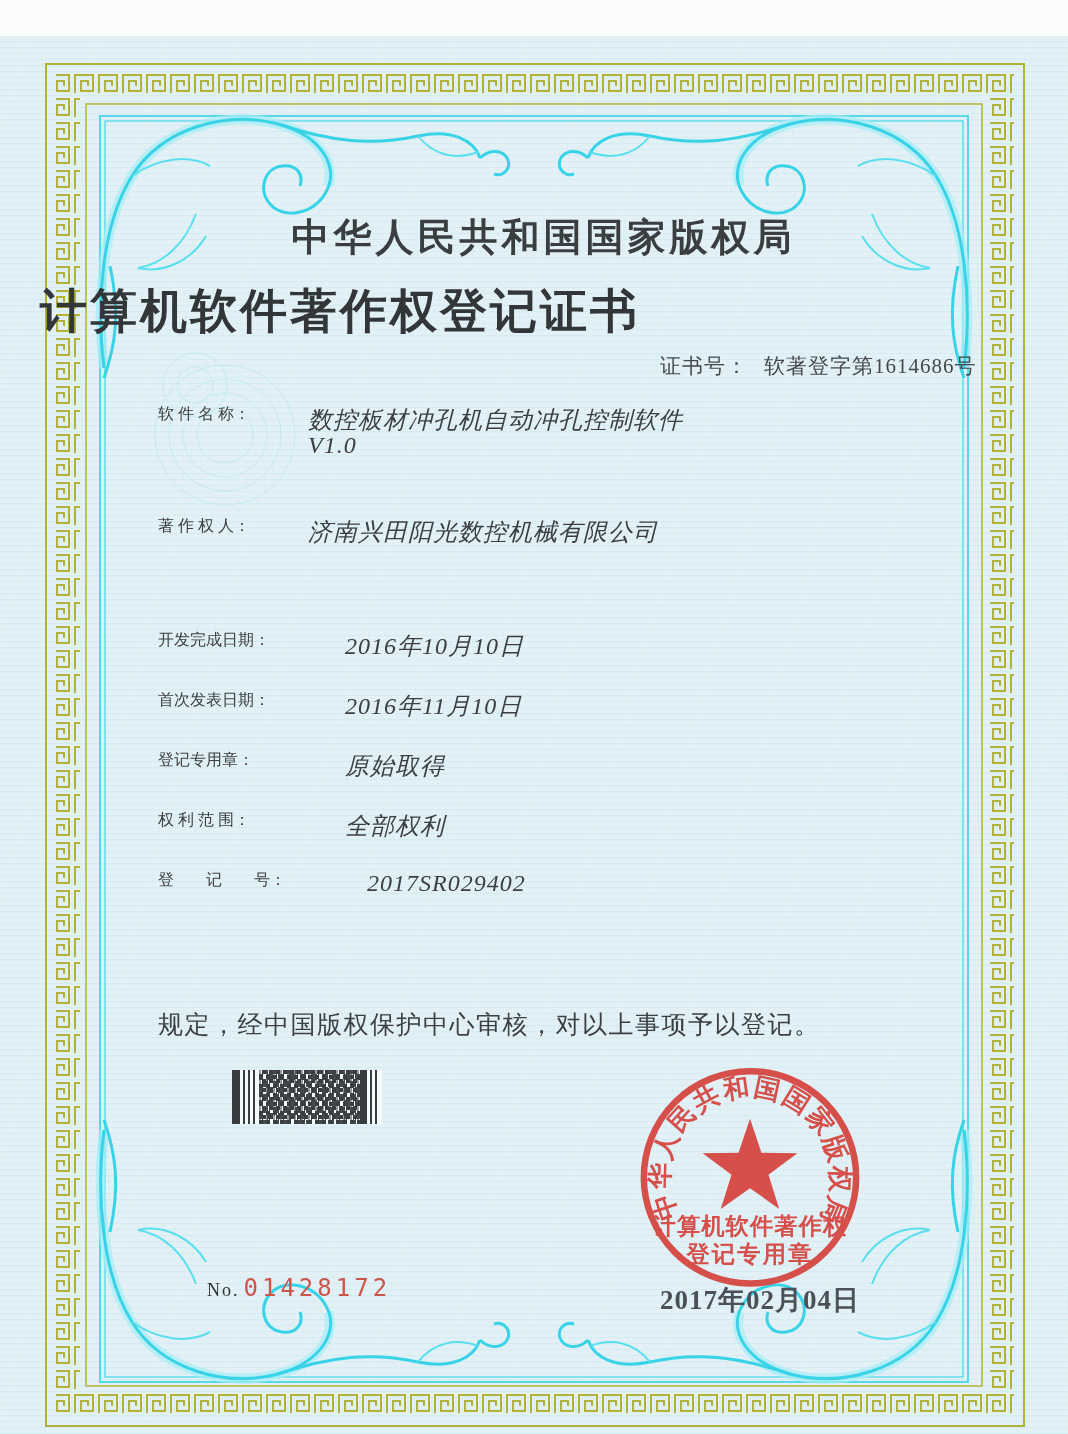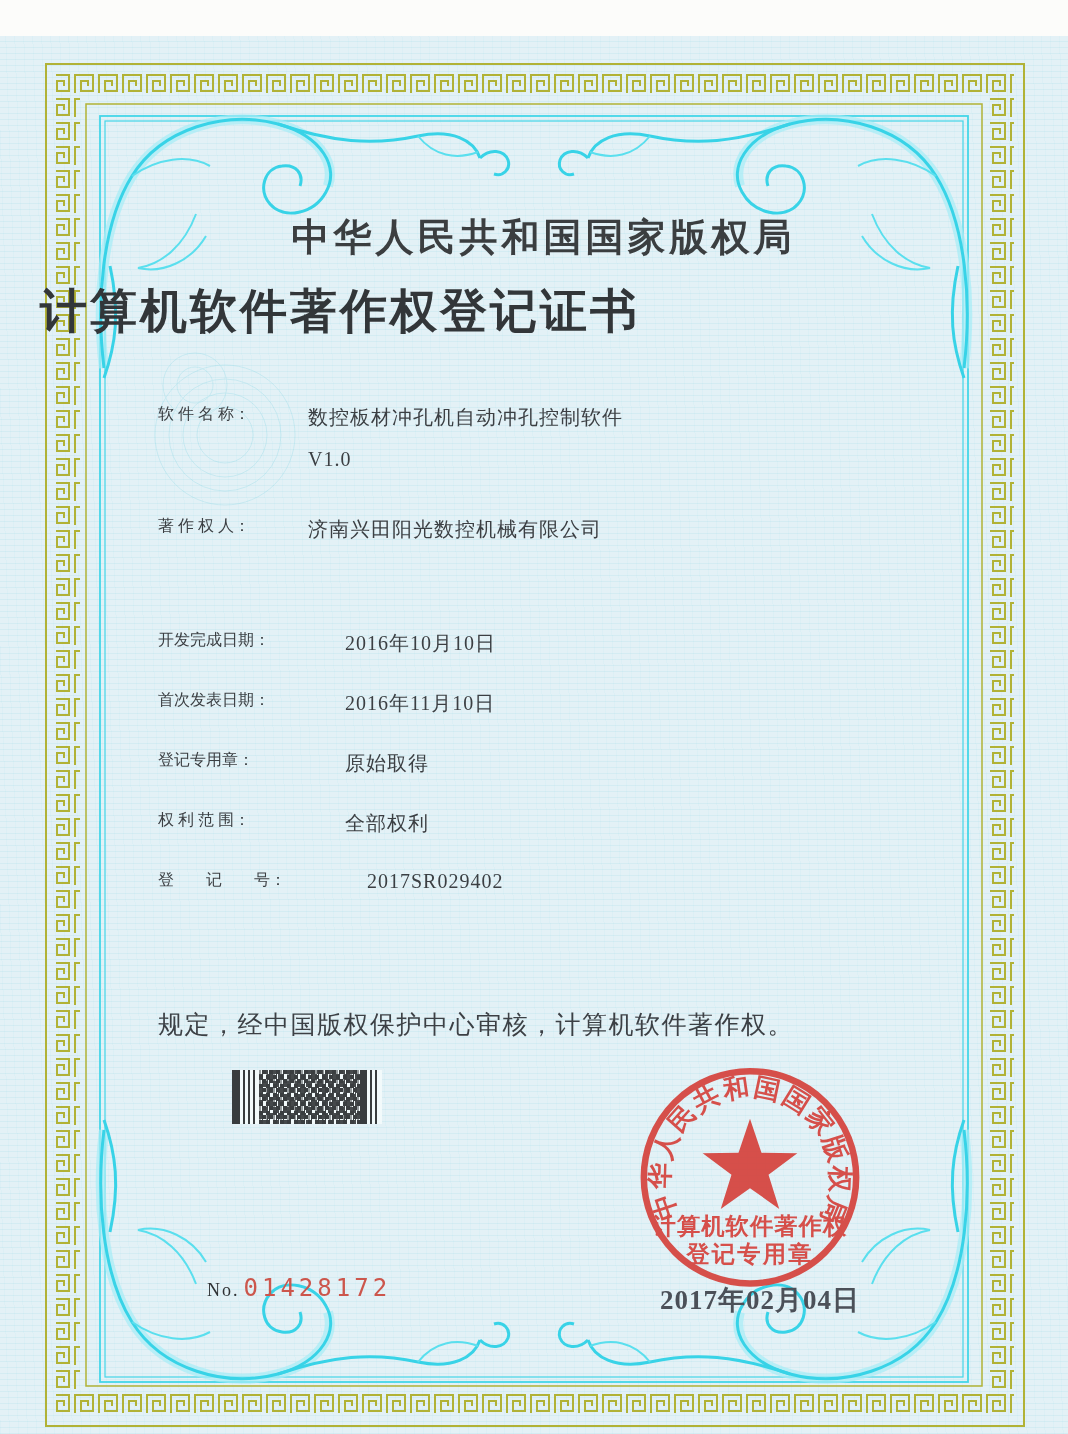--- a/index.html
+++ b/index.html
@@ -19,21 +19,21 @@
   .fl-thin{fill:none;stroke:#5adfee;stroke-width:2}
   .txt{position:absolute;z-index:3;color:#3b3f43;}
   .authority{left:0;top:212px;width:100%;text-align:center;font-size:38px;font-weight:bold;
     letter-spacing:4px;color:#3b3e40;}
   .cert-title{left:0;top:280px;width:100%;text-align:left;font-size:47px;font-weight:bold;
     letter-spacing:3px;color:#323639;margin-left:40px;}
   .cert-no{left:660px;top:352px;font-size:21px;color:#45494e;letter-spacing:1px;}
   .cert-no .gap{display:inline-block;width:16px;}
   .row{position:absolute;left:0;top:0;width:100%;z-index:3;}
   .lbl{position:absolute;left:158px;font-size:16px;white-space:pre;color:#3b3f43;}
-  .val{position:absolute;font-size:20px;letter-spacing:1px;color:#3b3f43;white-space:nowrap;}
+  .val{position:absolute;font-size:24px;letter-spacing:1px;color:#3b3f43;white-space:nowrap;font-style:italic;}
   .statement{position:absolute;left:158px;width:760px;font-size:25px;letter-spacing:1.5px;
     color:#3c4045;z-index:3;white-space:nowrap;}
   .barcode{position:absolute;left:232px;top:1070px;width:150px;height:54px;z-index:3;
     display:flex;background:#f2fafb;}
   .bc-start{width:27px;height:100%;
     background:repeating-linear-gradient(90deg,#383c3e 0 8px,#f2fafb 8px 11px,#383c3e 11px 13px,#f2fafb 13px 16px,#383c3e 16px 18px,#f2fafb 18px 21px,#383c3e 21px 23px,#f2fafb 23px 27px);}
   .bc-data{flex:1;height:100%;
     background-image:
       repeating-conic-gradient(#3a3e40 0% 25%, rgba(255,255,255,0) 25% 50%),
       repeating-conic-gradient(#45494b 0% 25%, rgba(255,255,255,0) 25% 50%),
@@ -95,25 +95,28 @@
         <circle cx="225" cy="435" r="70"></circle>
       <circle cx="195" cy="385" r="18"></circle>
         <circle cx="195" cy="385" r="32"></circle>
     </g>
   </svg>
 
   <div class="scan-margin"></div>
 
   <div class="txt authority">中华人民共和国国家版权局</div>
   <div class="txt cert-title">计算机软件著作权登记证书</div>
+  <div class="txt cert-no">
+    <span>证书号：</span><span class="gap"></span><span>软著登字第1614686号</span>
+  </div>
 
   <div class="row">
     <span class="lbl" style="top:404px">软 件 名 称：</span>
     <span class="val" style="left:308px;top:404px">数控板材冲孔机自动冲孔控制软件</span>
-    <span class="val" style="left:308px;top:448px">V1.0</span>
+    <span class="val" style="left:308px;top:432px">V1.0</span>
   </div>
   <div class="row">
     <span class="lbl" style="top:516px">著 作 权 人：</span>
     <span class="val" style="left:308px;top:516px">济南兴田阳光数控机械有限公司</span>
   </div>
   <div class="row">
     <span class="lbl" style="top:630px">开发完成日期：</span>
     <span class="val" style="left:345px;top:630px">2016年10月10日</span>
   </div>
   <div class="row">
@@ -126,21 +129,21 @@
   </div>
   <div class="row">
     <span class="lbl" style="top:810px">权 利 范 围：</span>
     <span class="val" style="left:345px;top:810px">全部权利</span>
   </div>
   <div class="row">
     <span class="lbl" style="top:870px">登　　记　　号：</span>
     <span class="val" style="left:367px;top:870px">2017SR029402</span>
   </div>
 
-  <div class="statement" style="top:1008px">规定，经中国版权保护中心审核，计算机软件著作权。</div>
+  <div class="statement" style="top:1008px">规定，经中国版权保护中心审核，对以上事项予以登记。</div>
 
   <div class="barcode">
     <div class="bc-start"></div>
     <div class="bc-data"></div>
     <div class="bc-stop"></div>
   </div>
 
   <svg class="seal" viewBox="0 0 240 240" xmlns="http://www.w3.org/2000/svg" xmlns:xlink="http://www.w3.org/1999/xlink">
     <defs>
       <path id="sealRing" d="M55,149.5 A75,75 0 1 1 185,149.5" fill="none"></path>

